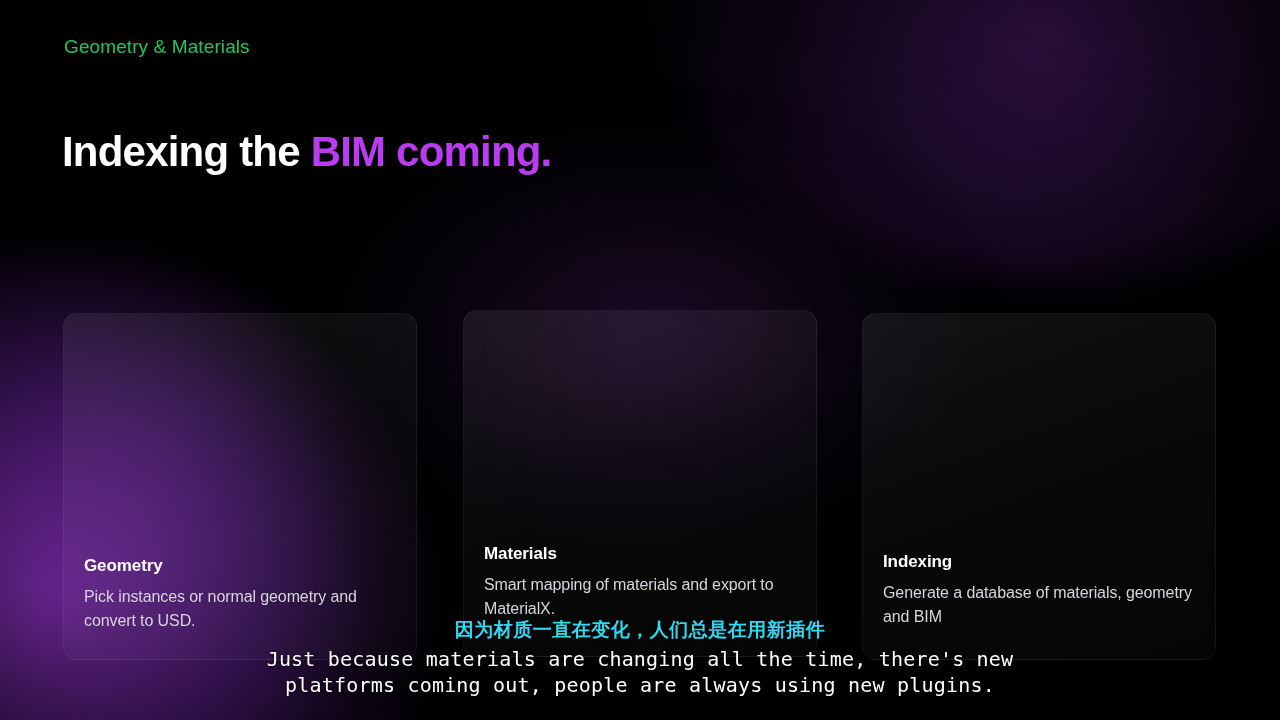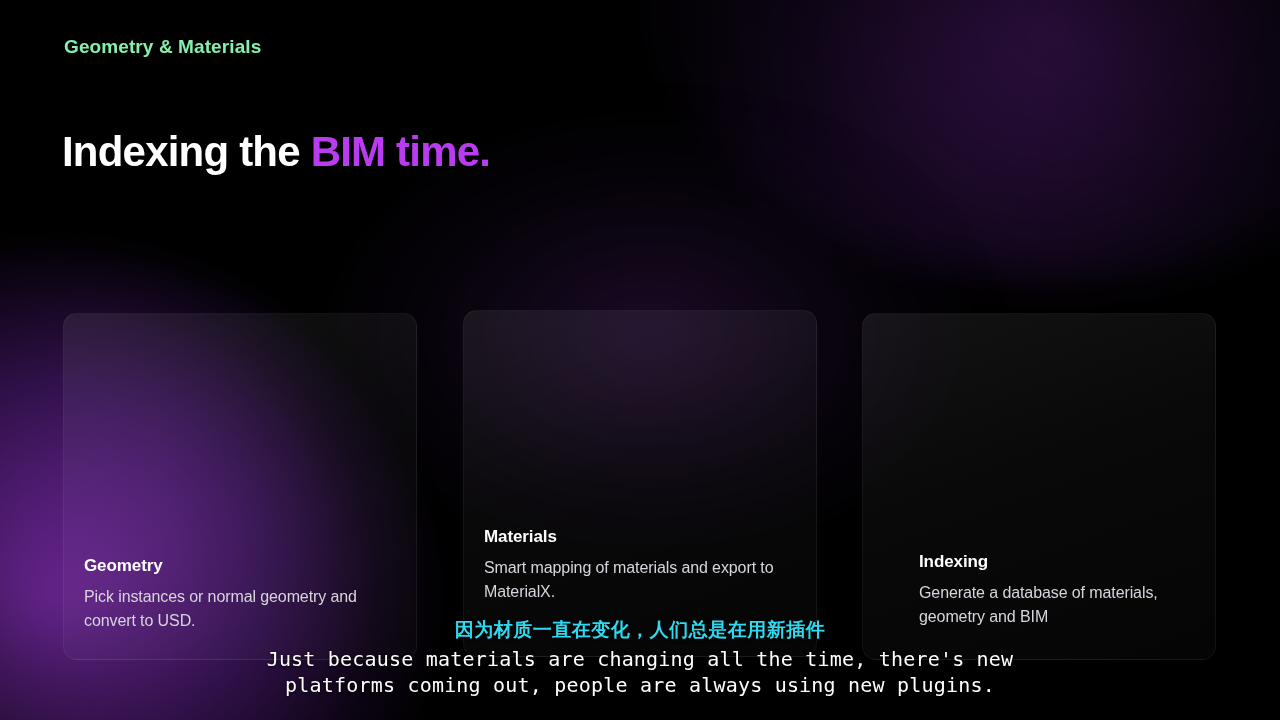--- a/index.html
+++ b/index.html
@@ -42,23 +42,23 @@
   #vignette {
     position:absolute; inset:0;
     background:radial-gradient(ellipse at 50% 45%, rgba(0,0,0,0) 40%, rgba(0,0,0,0.55) 100%);
     pointer-events:none;
   }
   
   #eyebrow {
     position:absolute;
     left:64px; top:36px;
     font-size:19px;
-    font-weight:bold;
+    font-weight:normal;
     letter-spacing:0.1px;
-    color:#86efac;
+    color:#22c55e;
   }
   #headline {
     position:absolute;
     left:62px; top:128px;
     font-size:42px;
     font-weight:bold;
     letter-spacing:-0.8px;
     color:#ffffff;
     white-space:nowrap;
   }
@@ -73,22 +73,22 @@
     overflow:hidden;
   }
   #card-geometry { left:63px;  top:313px; height:347px; }
   #card-materials{ left:463px; top:310px; height:347px; }
   #card-indexing { left:862px; top:313px; height:347px; }
   .card-body {
     position:absolute;
     left:20px; right:18px;
   }
   #card-geometry  .card-body { top:242px; }
-  #card-materials .card-body { top:216px; }
-  #card-indexing  .card-body { top:238px;margin-left:36px; }
+  #card-materials .card-body { top:233px; }
+  #card-indexing  .card-body { top:238px; }
   .card-title {
     font-size:17px;
     font-weight:bold;
     color:#ffffff;
     margin-bottom:9px;
     letter-spacing:-0.1px;
   }
   .card-desc {
     font-size:16px;
     line-height:24px;
@@ -124,21 +124,21 @@
 
 <div id="stage">
 
   <div class="glow" id="glow-topright"></div>
   <div class="glow" id="glow-center"></div>
   <div class="glow" id="glow-left"></div>
   <div id="vignette"></div>
 
   <div id="eyebrow">Geometry &amp; Materials</div>
 
-  <h1 id="headline"><span>Indexing the </span><span class="accent">BIM time.</span></h1>
+  <h1 id="headline"><span>Indexing the </span><span class="accent">BIM coming.</span></h1>
 
   <div class="card" id="card-geometry">
     <div class="card-body">
       <div class="card-title">Geometry</div>
       <div class="card-desc">Pick instances or normal geometry and convert to USD.</div>
     </div>
   </div>
 
   <div class="card" id="card-materials">
     <div class="card-body">

